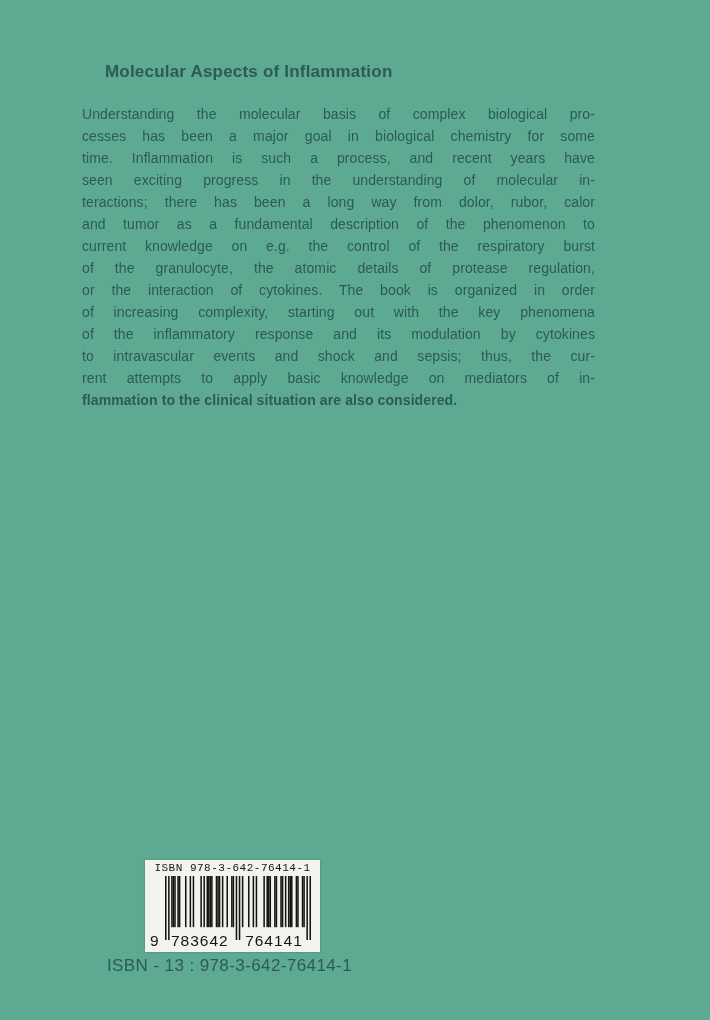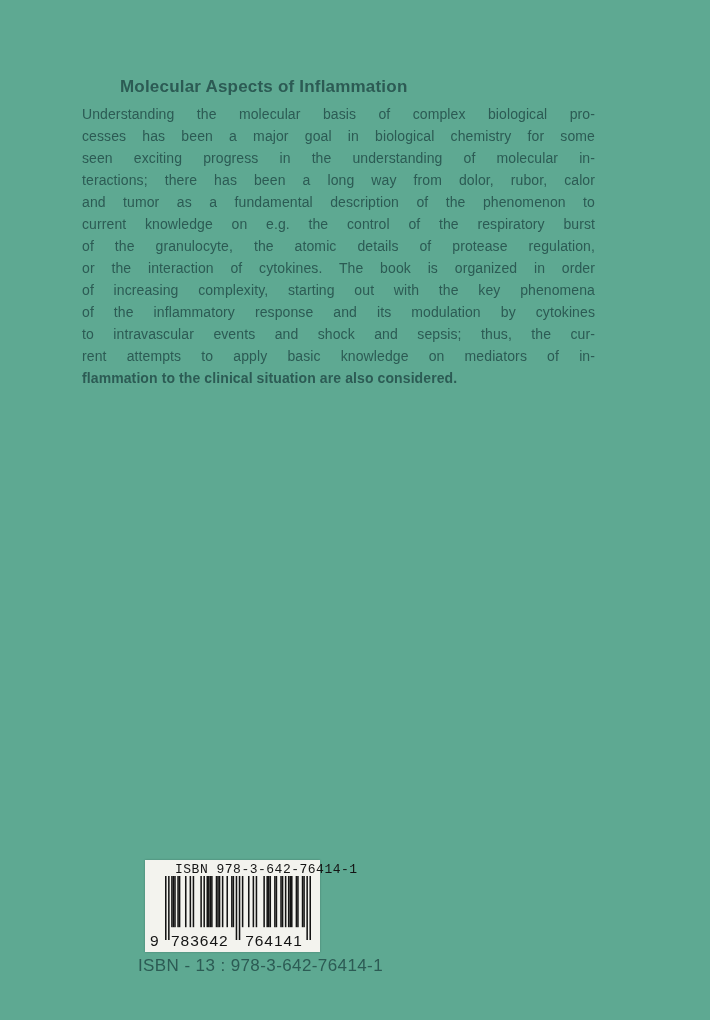--- a/index.html
+++ b/index.html
@@ -15,21 +15,21 @@
     height: 1020px;
     background: var(--background-teal);
     overflow: hidden;
     font-family: "Liberation Sans", sans-serif;
     color: var(--ink-dark-teal);
   }
   .title {
     position: absolute;
     left: 103px;
     top: 58px;
-    margin: 17px;
+    margin: 2px;
     font-size: 17px;
     line-height: 24px;
     font-weight: bold;
     letter-spacing: 0.2px;
     color: var(--ink-dark-teal);
   }
   .blurb {
     position: absolute;
     left: 82px;
     top: 103px;
@@ -57,25 +57,24 @@
     background: var(--barcode-box-bg);
     box-shadow: 0 0 2px rgba(0,0,0,0.25);
   }
   .bc-top {
     position: absolute;
     top: 2px;
     left: 0;
     right: 0;
     text-align: center;
     font-family: "Liberation Mono", monospace;
-    font-size: 13px;
+    font-size: 11px;
     letter-spacing: 0.5px;
     color: var(--barcode-ink);
     white-space: nowrap;
-    padding-left: 30px;
   }
   .bc-bars {
     position: absolute;
     left: 20px;
     top: 16px;
     width: 146px;
     height: 64px;
     display: block;
   }
   .bc-bars rect { fill: var(--barcode-ink); }
@@ -87,37 +86,38 @@
     font-size: 15.5px;
     line-height: 17px;
     color: var(--barcode-ink);
     white-space: nowrap;
   }
   .bc-d9 { left: 5px; width: 14px; text-align: left; }
   .bc-g1 { left: 26px; width: 62px; text-align: left; background: var(--barcode-box-bg); letter-spacing: 1px; }
   .bc-g2 { left: 98px; width: 62px; text-align: center; background: var(--barcode-box-bg); letter-spacing: 1px; margin-top: 8px; }
   .isbn13 {
     position: absolute;
-    left: 138px;
+    left: 107px;
     top: 956px;
     font-size: 17px;
     letter-spacing: 0.4px;
     color: var(--ink-dark-teal);
     white-space: nowrap;
   }
 </style>
 </head>
 <body>
 
 <div class="cover">
   <h1 class="title">Molecular Aspects of Inflammation</h1>
 
   <div class="blurb">
       <div class="blurb-line">Understanding the molecular basis of complex biological pro-</div>
       <div class="blurb-line">cesses has been a major goal in biological chemistry for some</div>
+      <div class="blurb-line">time. Inflammation is such a process, and recent years have</div>
       <div class="blurb-line">seen exciting progress in the understanding of molecular in-</div>
       <div class="blurb-line">teractions; there has been a long way from dolor, rubor, calor</div>
       <div class="blurb-line">and tumor as a fundamental description of the phenomenon to</div>
       <div class="blurb-line">current knowledge on e.g. the control of the respiratory burst</div>
       <div class="blurb-line">of the granulocyte, the atomic details of protease regulation,</div>
       <div class="blurb-line">or the interaction of cytokines. The book is organized in order</div>
       <div class="blurb-line">of increasing complexity, starting out with the key phenomena</div>
       <div class="blurb-line">of the inflammatory response and its modulation by cytokines</div>
       <div class="blurb-line">to intravascular events and shock and sepsis; thus, the cur-</div>
       <div class="blurb-line">rent attempts to apply basic knowledge on mediators of in-</div>

